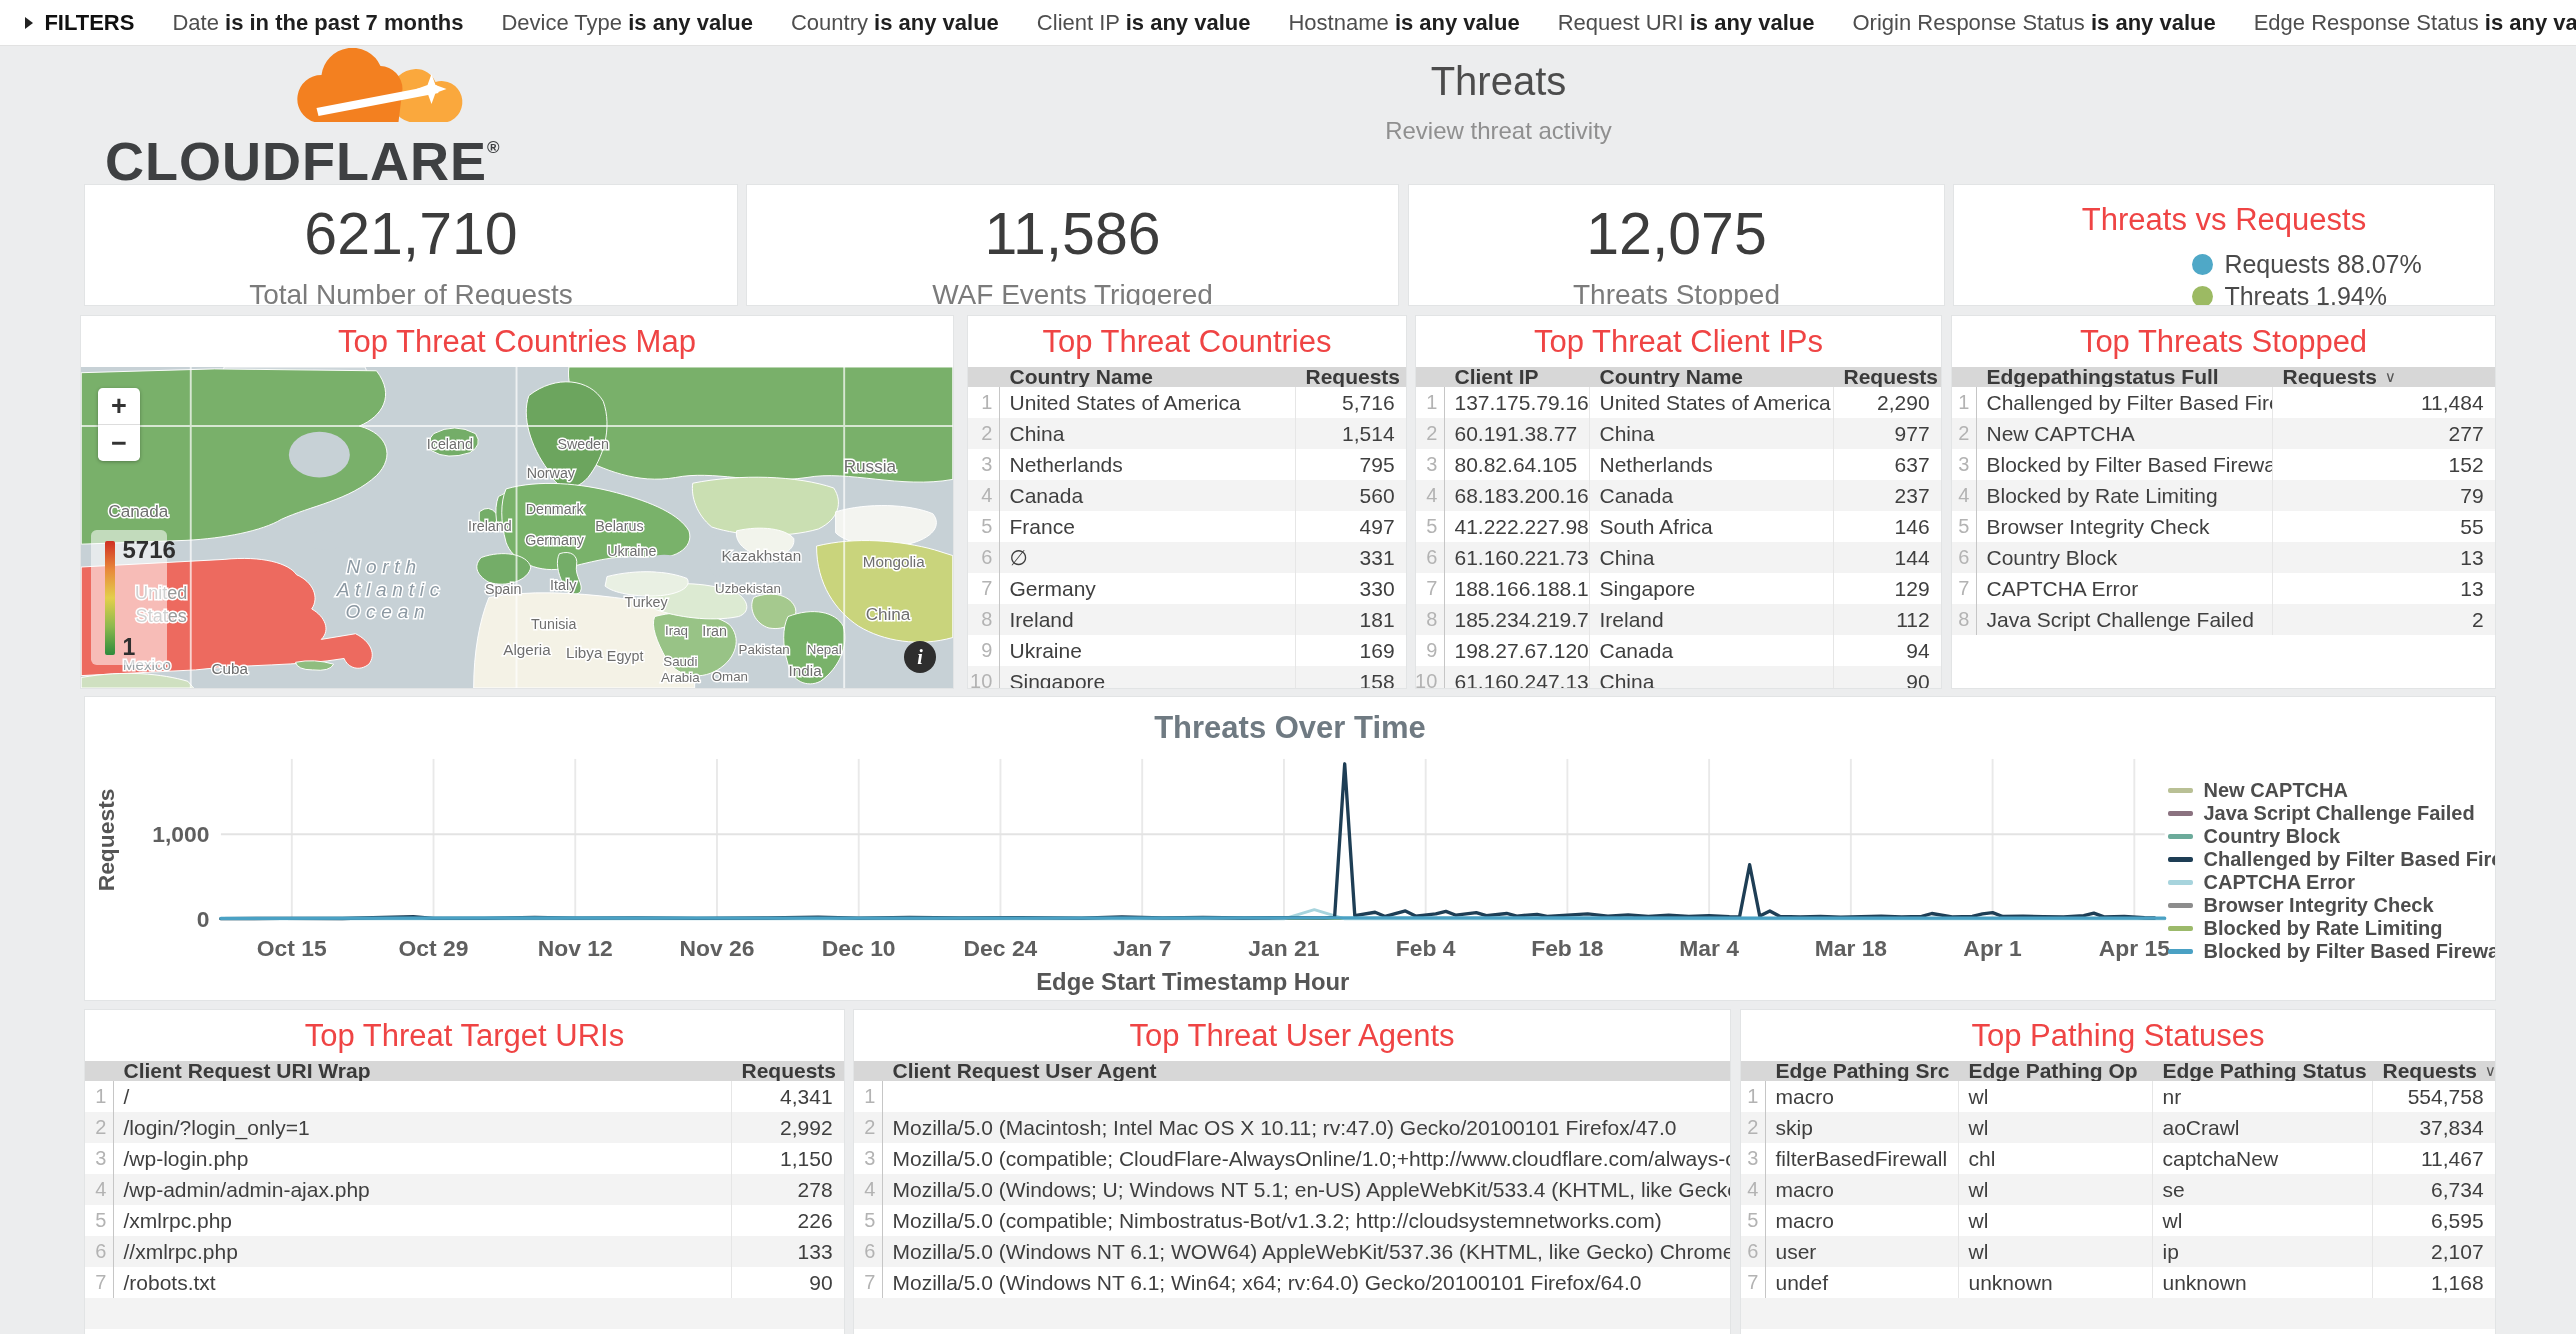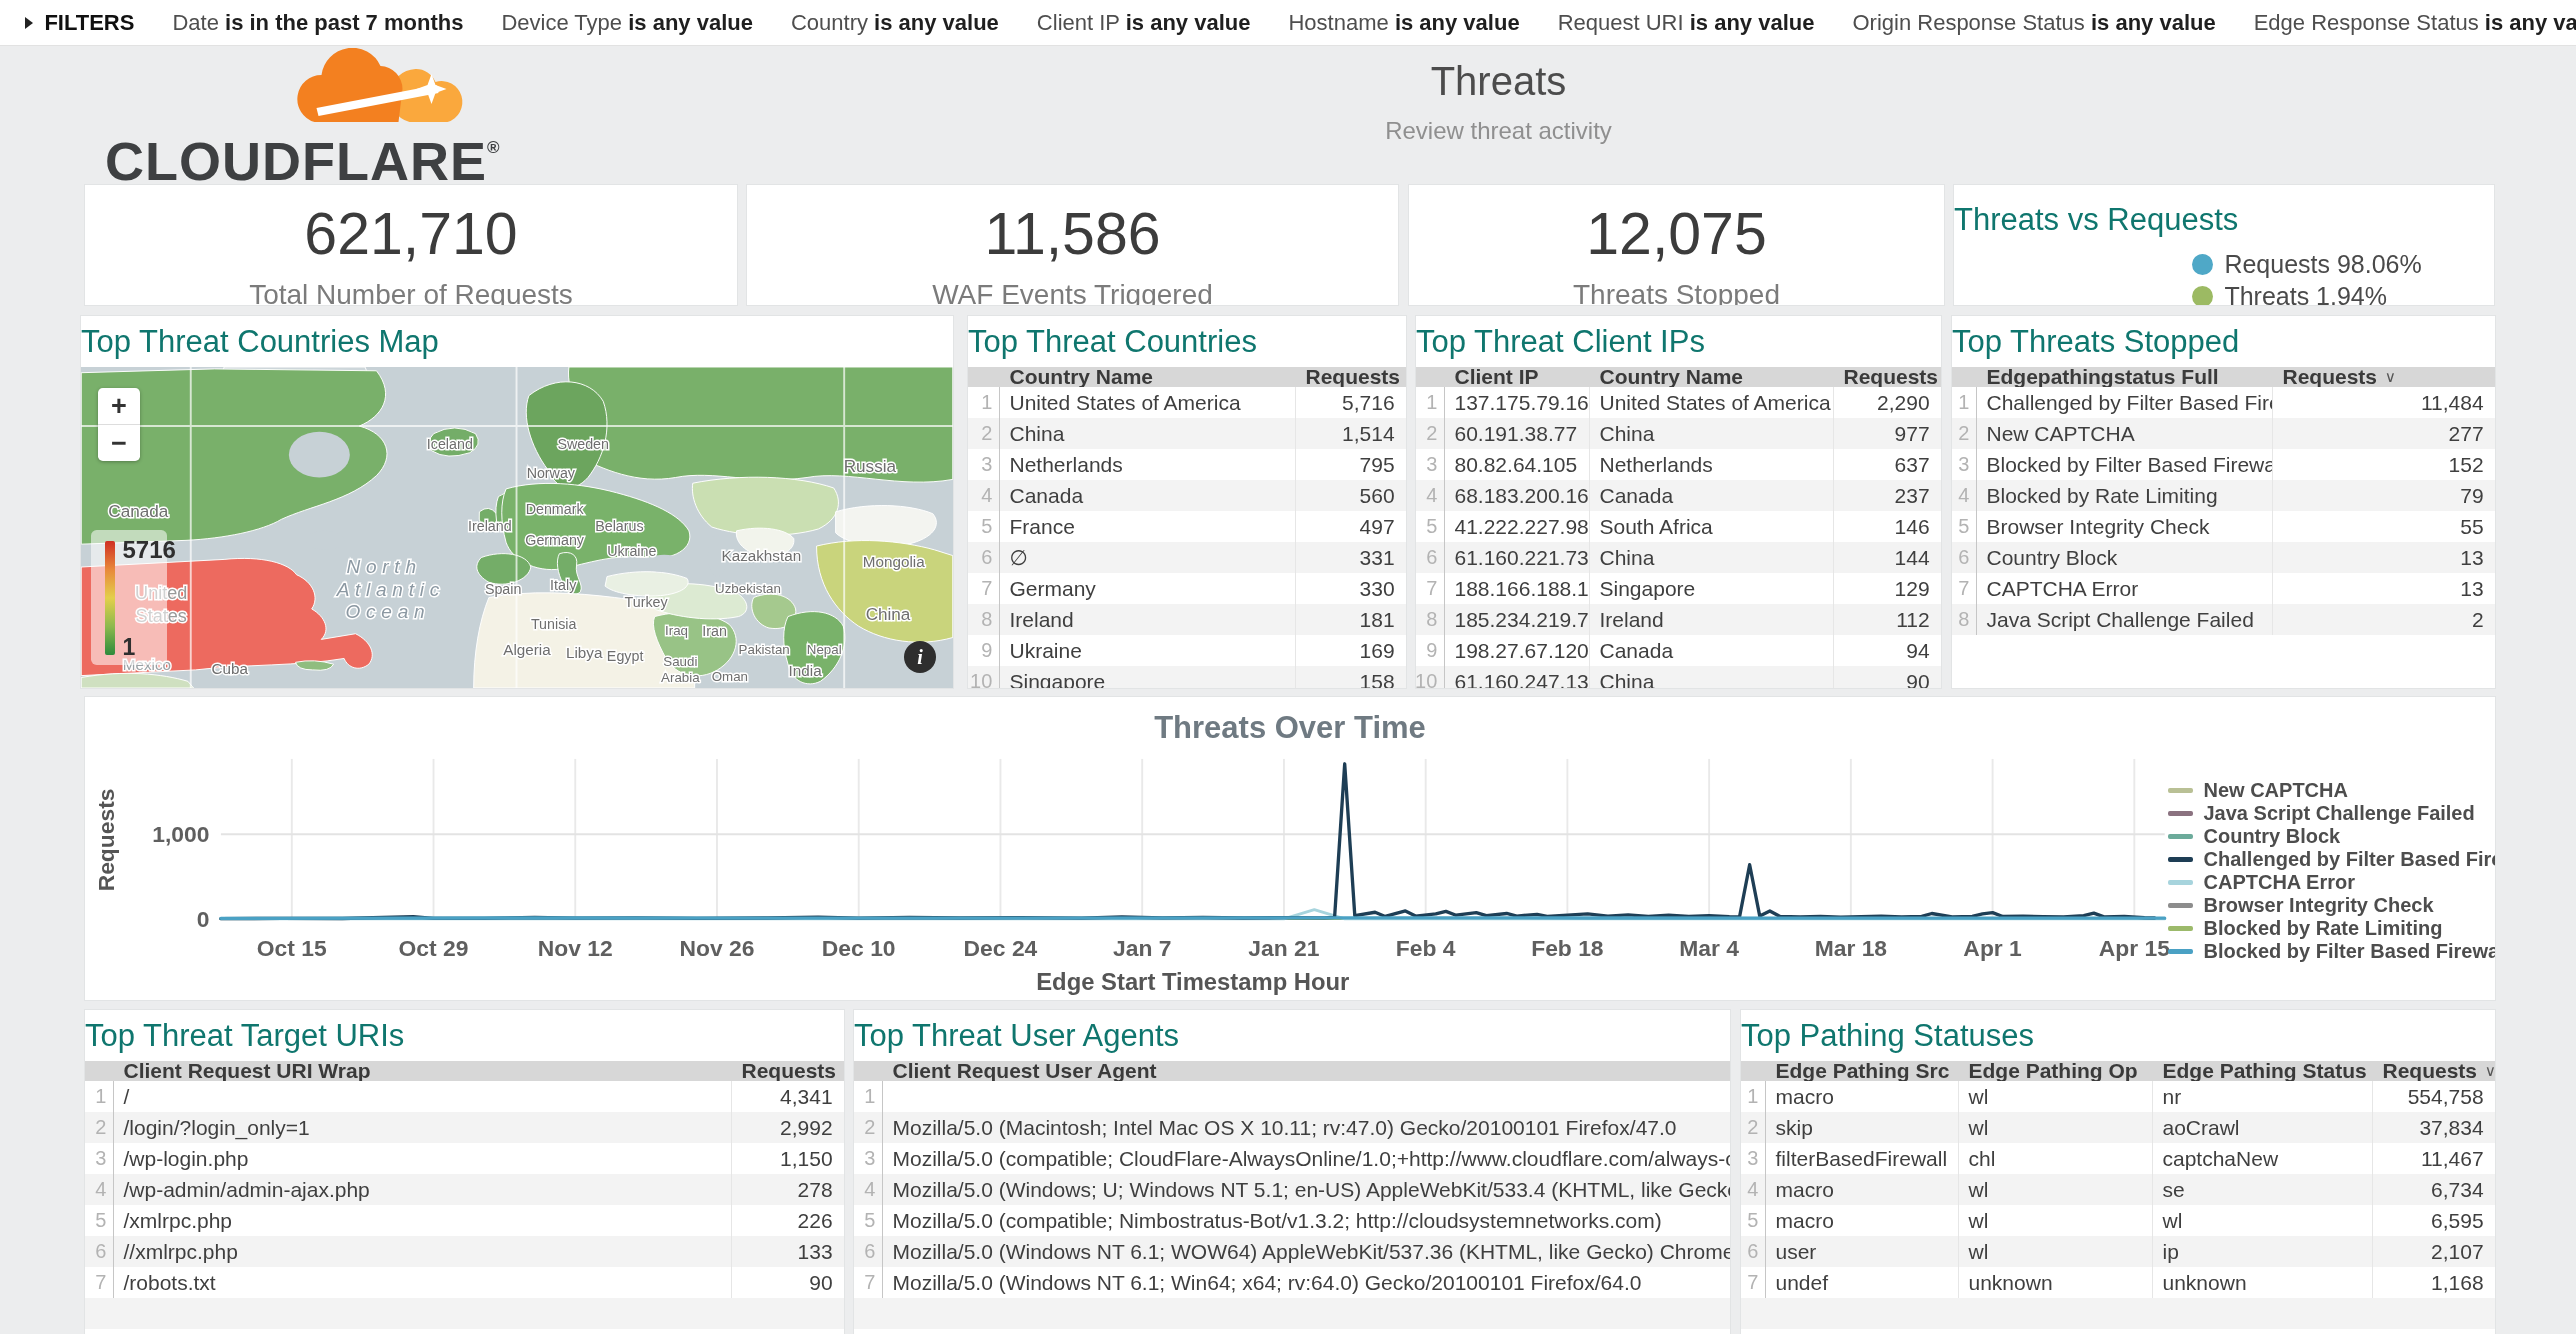--- a/index.html
+++ b/index.html
@@ -15,21 +15,21 @@
   .logo-cloud{position:absolute;left:181px;top:0;width:205px;height:78px;}
   .logo-word{position:absolute;left:0;top:82px;font-size:54px;font-weight:bold;letter-spacing:1px;color:#3e4042;}
   .logo-reg{font-size:17px;vertical-align:27px;}
   .page-head{position:absolute;left:505px;right:84px;top:59px;text-align:center;}
   .page-title{font-size:40px;color:#4c4c4c;font-weight:normal;margin:0;}
   .page-sub{font-size:24px;color:#8f8f8f;margin-top:13.3px;}
   
   .card{position:absolute;background:#fff;border:1px solid #e2e4e5;box-sizing:border-box;overflow:hidden;}
   .kpi-num{font-size:59px;color:#3c3c3c;text-align:center;margin-top:15.3px;}
   .kpi-label{font-size:28px;color:#7b7b7b;text-align:center;margin-top:11px;}
-  .panel-title{font-size:31px;color:#0f766e;text-align:left;line-height:51px;height:51px;}
+  .panel-title{font-size:31px;color:#ef4444;text-align:center;line-height:51px;height:51px;}
   .tvr-legend{position:absolute;left:238px;top:63px;}
   .tvr-line{display:flex;align-items:center;gap:11.4px;height:32px;font-size:25px;color:#4a4a4a;}
   .tvr-dot{width:21px;height:21px;border-radius:50%;}
   
   .table{position:absolute;left:0;right:0;top:51px;bottom:0;overflow:hidden;font-size:21px;}
   .t-head{display:grid;height:20px;background:#d7d7d7;align-items:stretch;font-weight:bold;color:#3a3a3a;}
   .t-hcell{display:flex;align-items:center;padding:0 9.5px;overflow:hidden;white-space:nowrap;}
   .t-row{display:grid;height:31px;background:#fff;}
   .t-row:nth-child(even){background:#f3f3f3;}
   .t-cell{padding:0 9.5px;overflow:hidden;white-space:nowrap;border-right:1px solid #e6e6e6;display:flex;align-items:center;}
@@ -98,21 +98,21 @@
 </div>
 <div class="card" style="left:1408px;top:184px;width:537px;height:122px;">
   <div class="kpi-num">12,075</div>
   <div class="kpi-label">Threats Stopped</div>
 </div>
 <div class="card" style="left:1953px;top:184px;width:542px;height:122px;">
   <div class="panel-title" style="height:auto;line-height:normal;margin-top:17px;">Threats vs Requests</div>
   <div class="tvr-legend" id="tvr-legend">
       <div class="tvr-line">
         <span class="tvr-dot" style="background: rgb(79, 168, 199);"></span>
-        <span>Requests 98.06%</span>
+        <span>Requests 88.07%</span>
       </div>
       <div class="tvr-line">
         <span class="tvr-dot" style="background: rgb(156, 186, 99);"></span>
         <span>Threats 1.94%</span>
       </div>
     </div>
 </div>
 
 <div class="card" style="left:80px;top:315px;width:874px;height:374px;">
   <div class="panel-title">Top Threat Countries Map</div>

